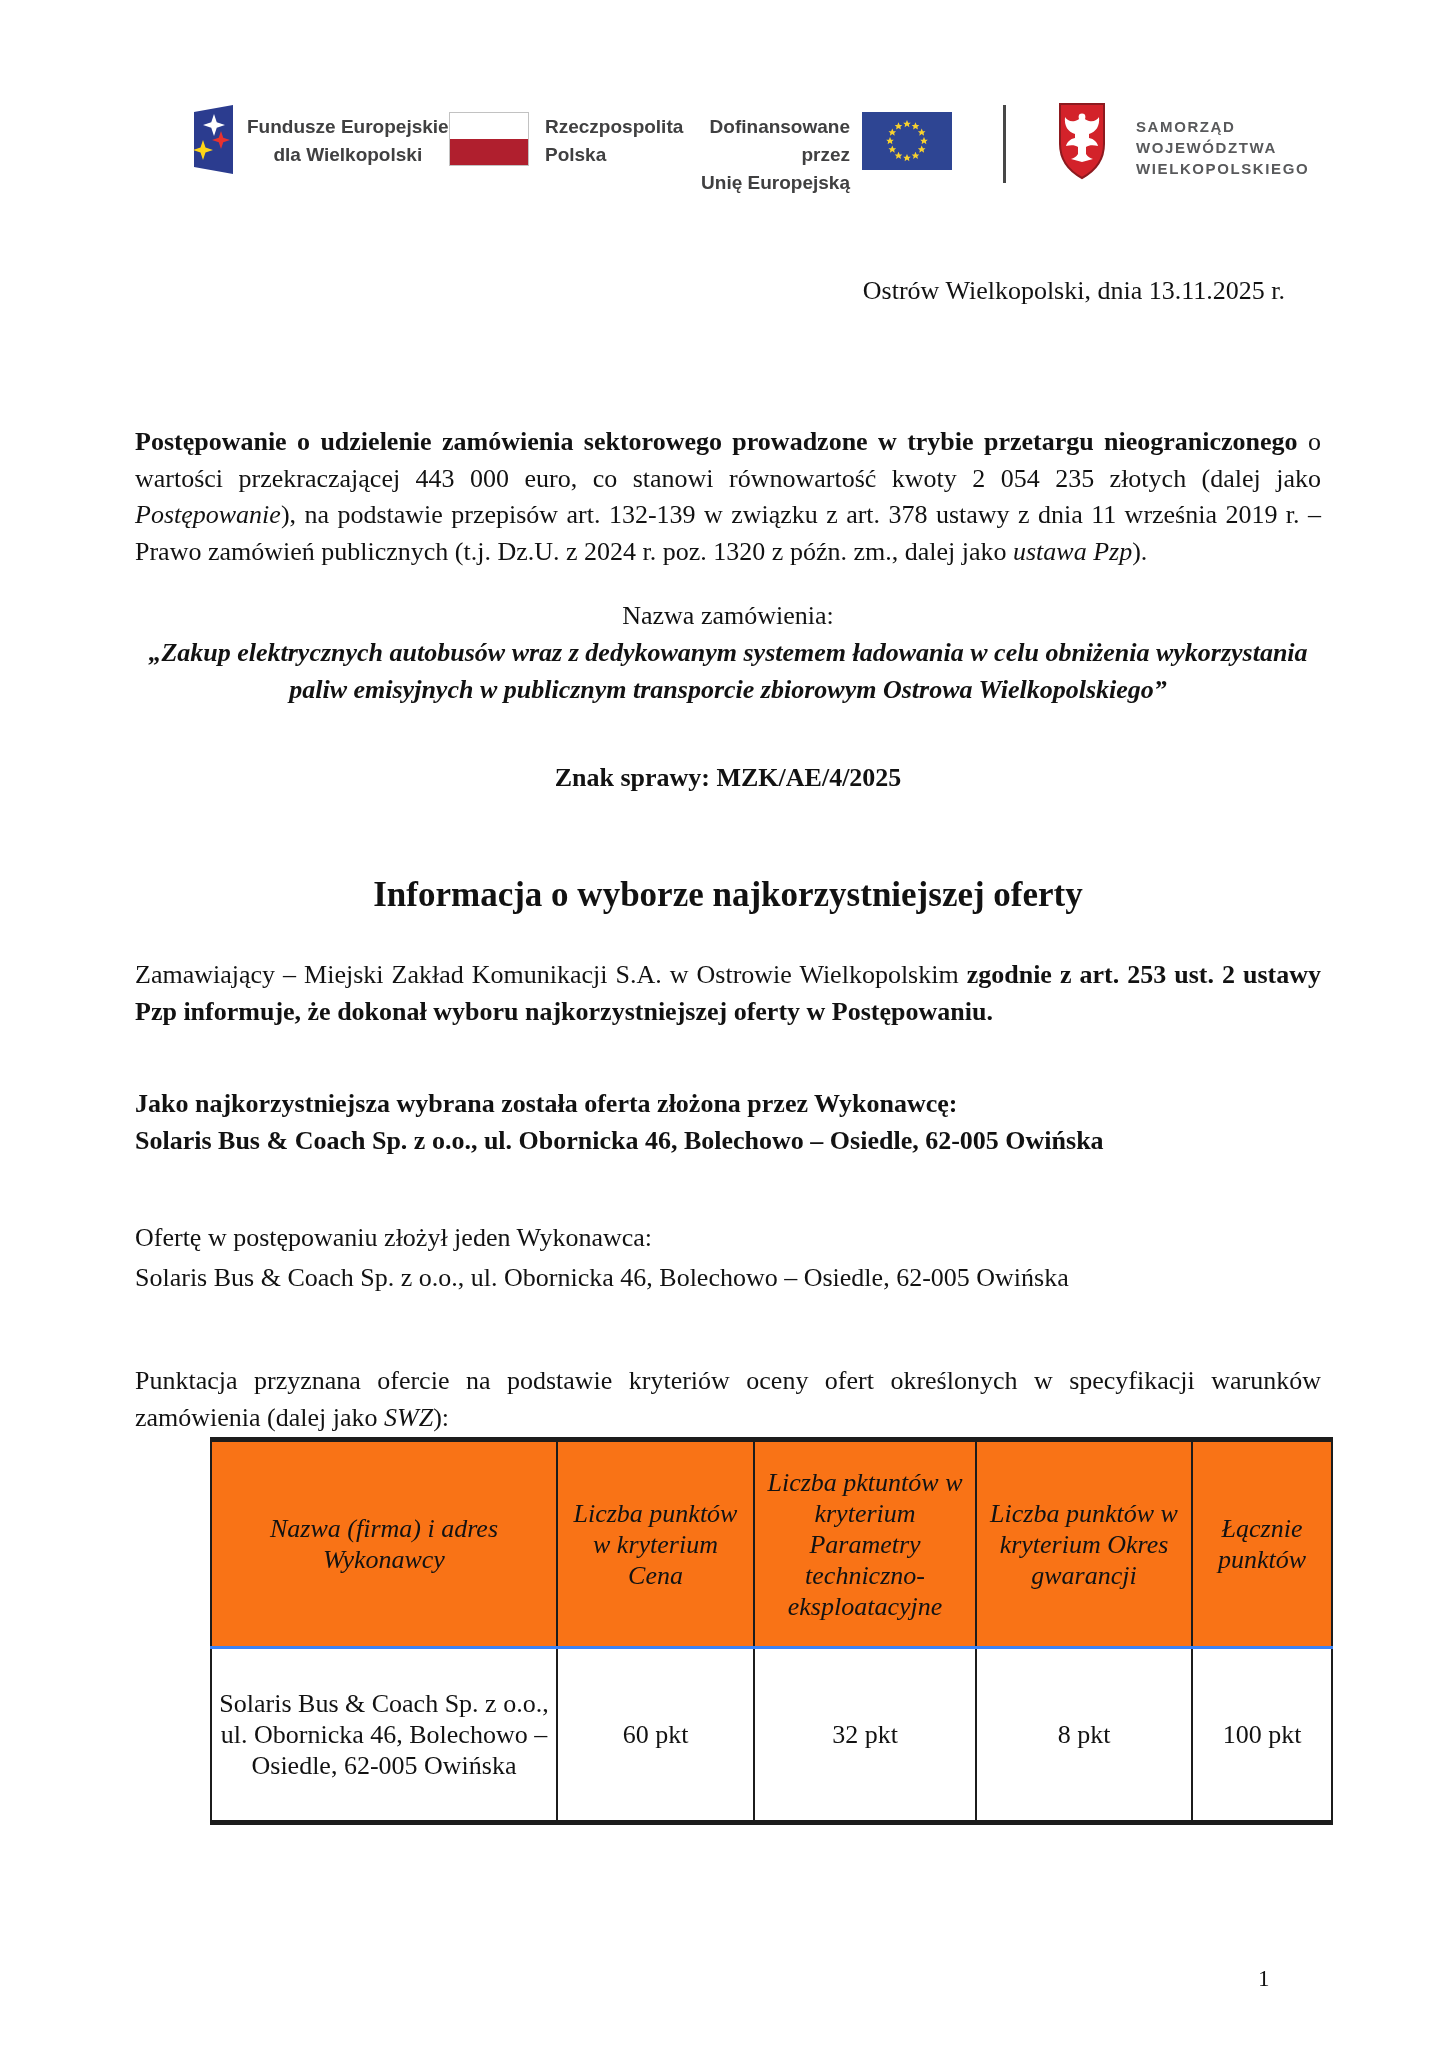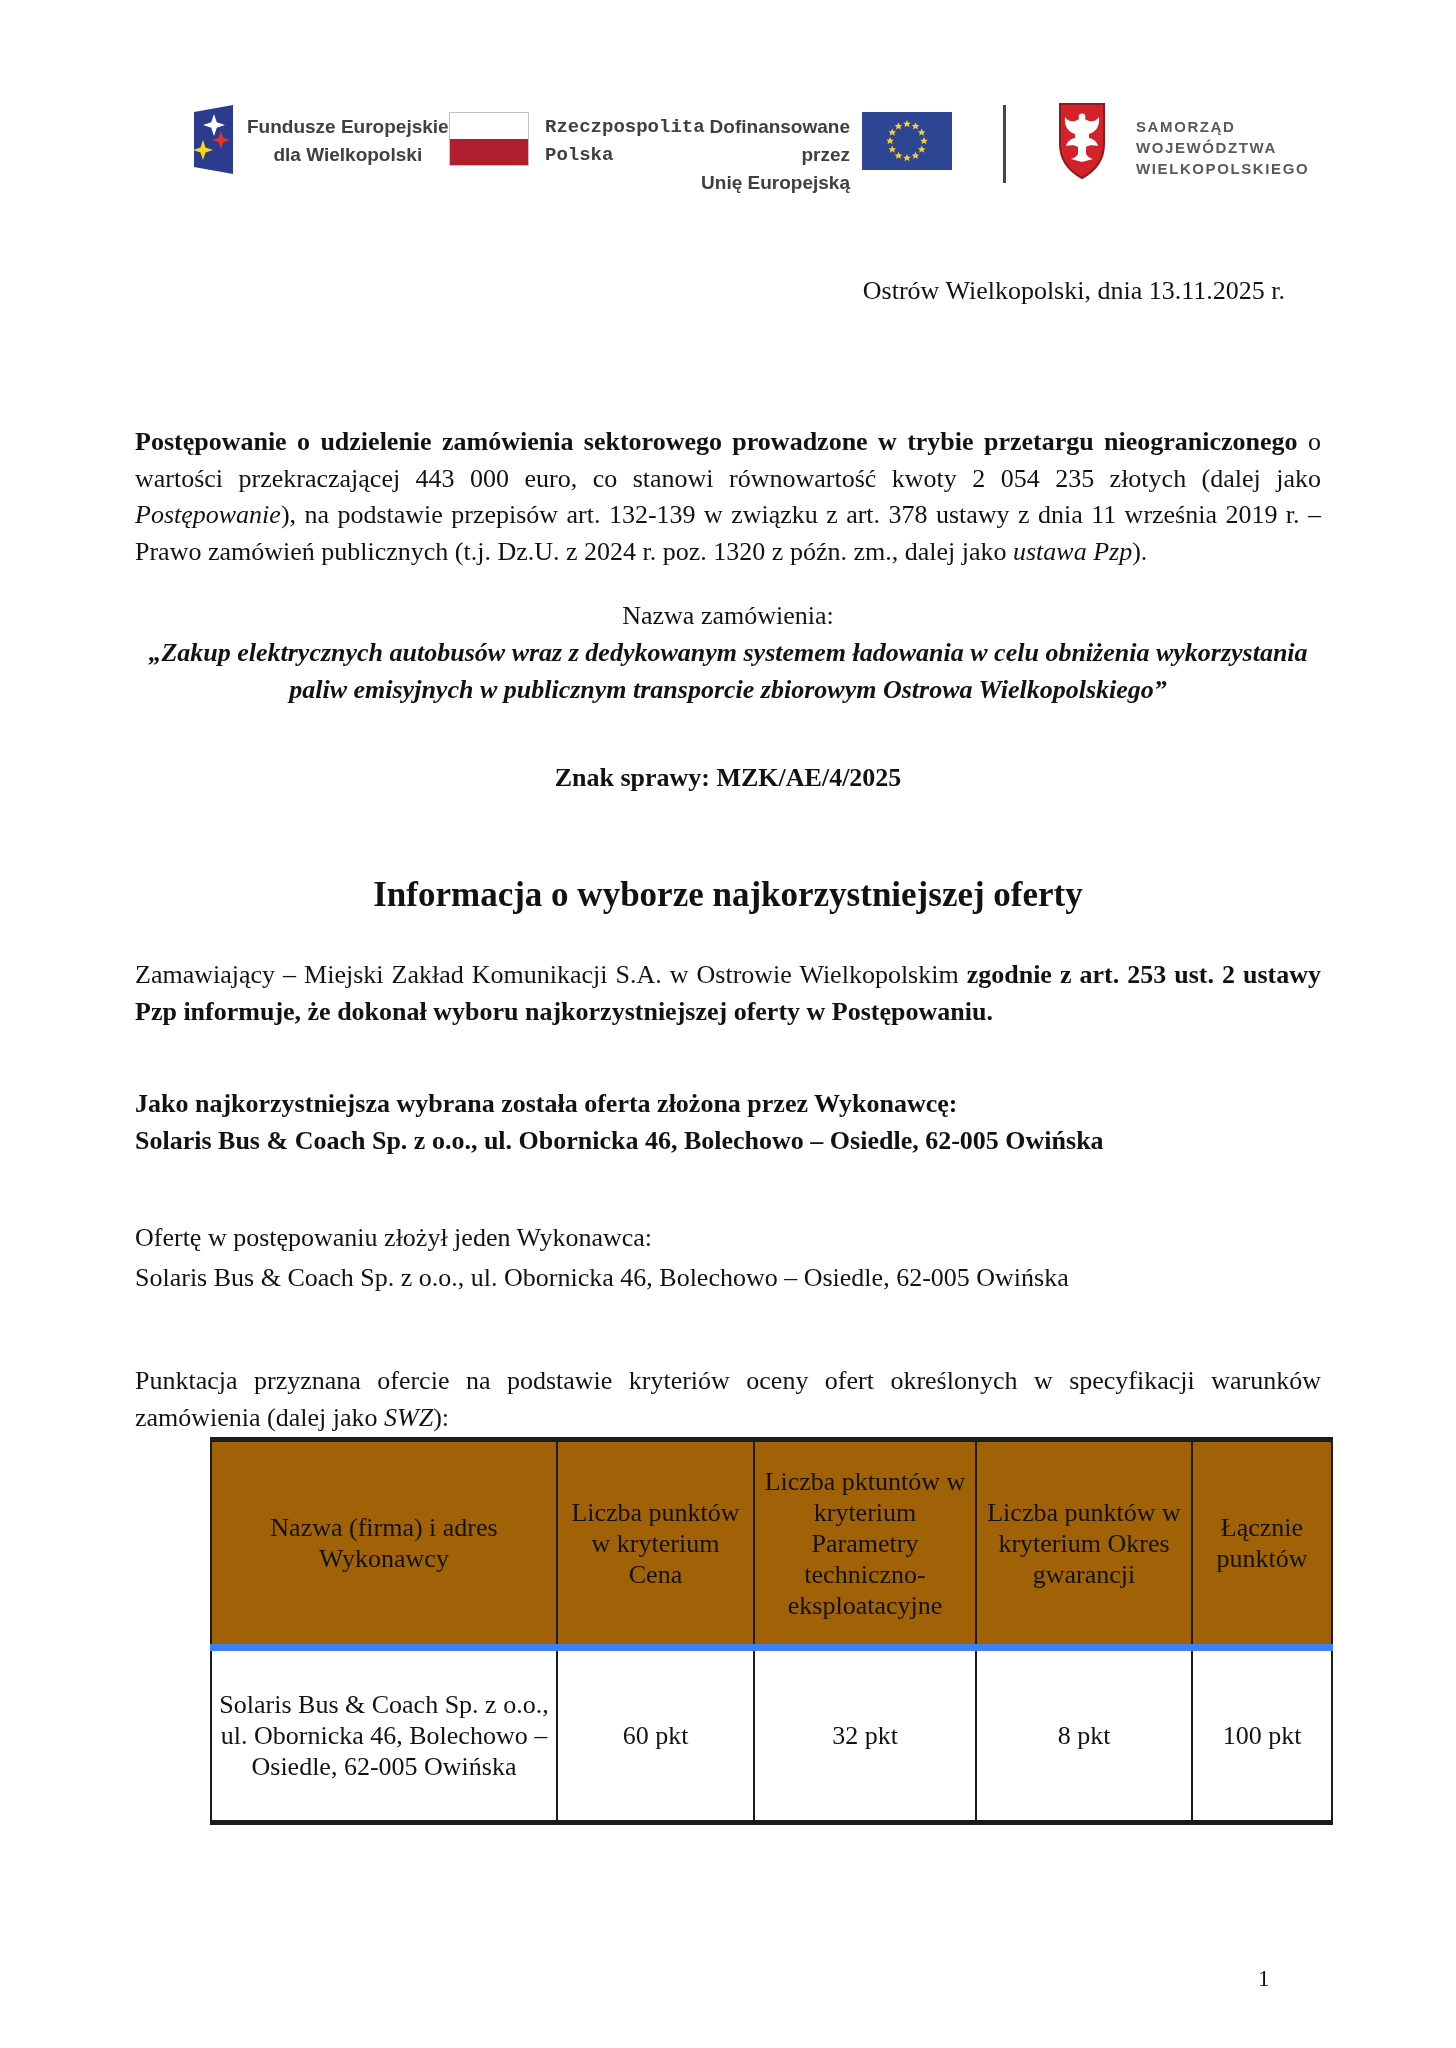--- a/index.html
+++ b/index.html
@@ -13,21 +13,21 @@
     margin:0 auto;
   }
   
   .logos{position:absolute;top:0;left:0;width:1456px;height:200px;}
   .fe-flag{position:absolute;left:190px;top:103px;}
   .fe-text{position:absolute;left:247px;top:113px;font-family:"Liberation Sans",sans-serif;
            font-size:19px;line-height:28px;font-weight:700;color:#404041;text-align:center;}
   .pl-flag{position:absolute;left:449px;top:112px;width:80px;height:54px;border:1px solid #c2c2c2;box-sizing:border-box;}
   .pl-flag .w{height:50%;background:#ffffff;}
   .pl-flag .r{height:50%;background:#b01f2e;}
-  .pl-text{position:absolute;left:545px;top:113px;font-family:Liberation Mono, monospace;
+  .pl-text{position:absolute;left:545px;top:113px;font-family:Liberation Sans, sans-serif;
            font-size:19px;line-height:28px;font-weight:700;color:#404041;}
   .eu-text{position:absolute;left:660px;top:113px;width:190px;text-align:right;
            font-family:"Liberation Sans",sans-serif;font-size:19px;line-height:28px;font-weight:700;color:#404041;}
   .eu-flag{position:absolute;left:862px;top:112px;}
   .logo-divider{position:absolute;left:1003px;top:105px;width:3px;height:78px;background:#474747;}
   .herb{position:absolute;left:1058px;top:102px;}
   .wlkp-text{position:absolute;left:1136px;top:116px;font-family:"Liberation Sans",sans-serif;
              font-size:15px;line-height:21px;font-weight:700;letter-spacing:1.6px;color:#58595b;}
   
   .dateline{position:absolute;left:135px;top:276px;width:1186px;text-align:right;
@@ -44,22 +44,22 @@
   .p-zamawiajacy{top:931px;}
   .bold{font-weight:700;}
   .p-jako{top:1085px;line-height:37px;font-weight:700;}
   .p-oferte{top:1218px;line-height:40px;}
   .p-punktacja{top:1336px;line-height:37px;}
   
   .points-table{position:absolute;left:210px;top:1437px;border-collapse:collapse;table-layout:fixed;
                 font-size:26px;line-height:31px;}
   .points-table td,.points-table th{border:2px solid #1c1c1c;text-align:center;vertical-align:middle;
                 padding:4px 6px;font-weight:400;}
-  .points-table thead th{background:#a16207;height:208px;box-sizing:border-box;
-                border-top:5px solid #1c1c1c;border-bottom:7px solid #3b82f6;}
+  .points-table thead th{background:#f97316;height:208px;box-sizing:border-box;
+                border-top:5px solid #1c1c1c;border-bottom:3px solid #3b82f6;font-style:italic;}
   .points-table tbody td{height:175px;box-sizing:border-box;border-bottom:5px solid #1c1c1c;}
   .col1{width:346px;} .col2{width:197px;} .col3{width:222px;} .col4{width:216px;} .col5{width:140px;}
   .pagenum{position:absolute;left:1258px;top:1966px;font-size:23px;}
 </style>
 </head>
 <body>
 
 <div class="page">
 
   <div class="logos">

